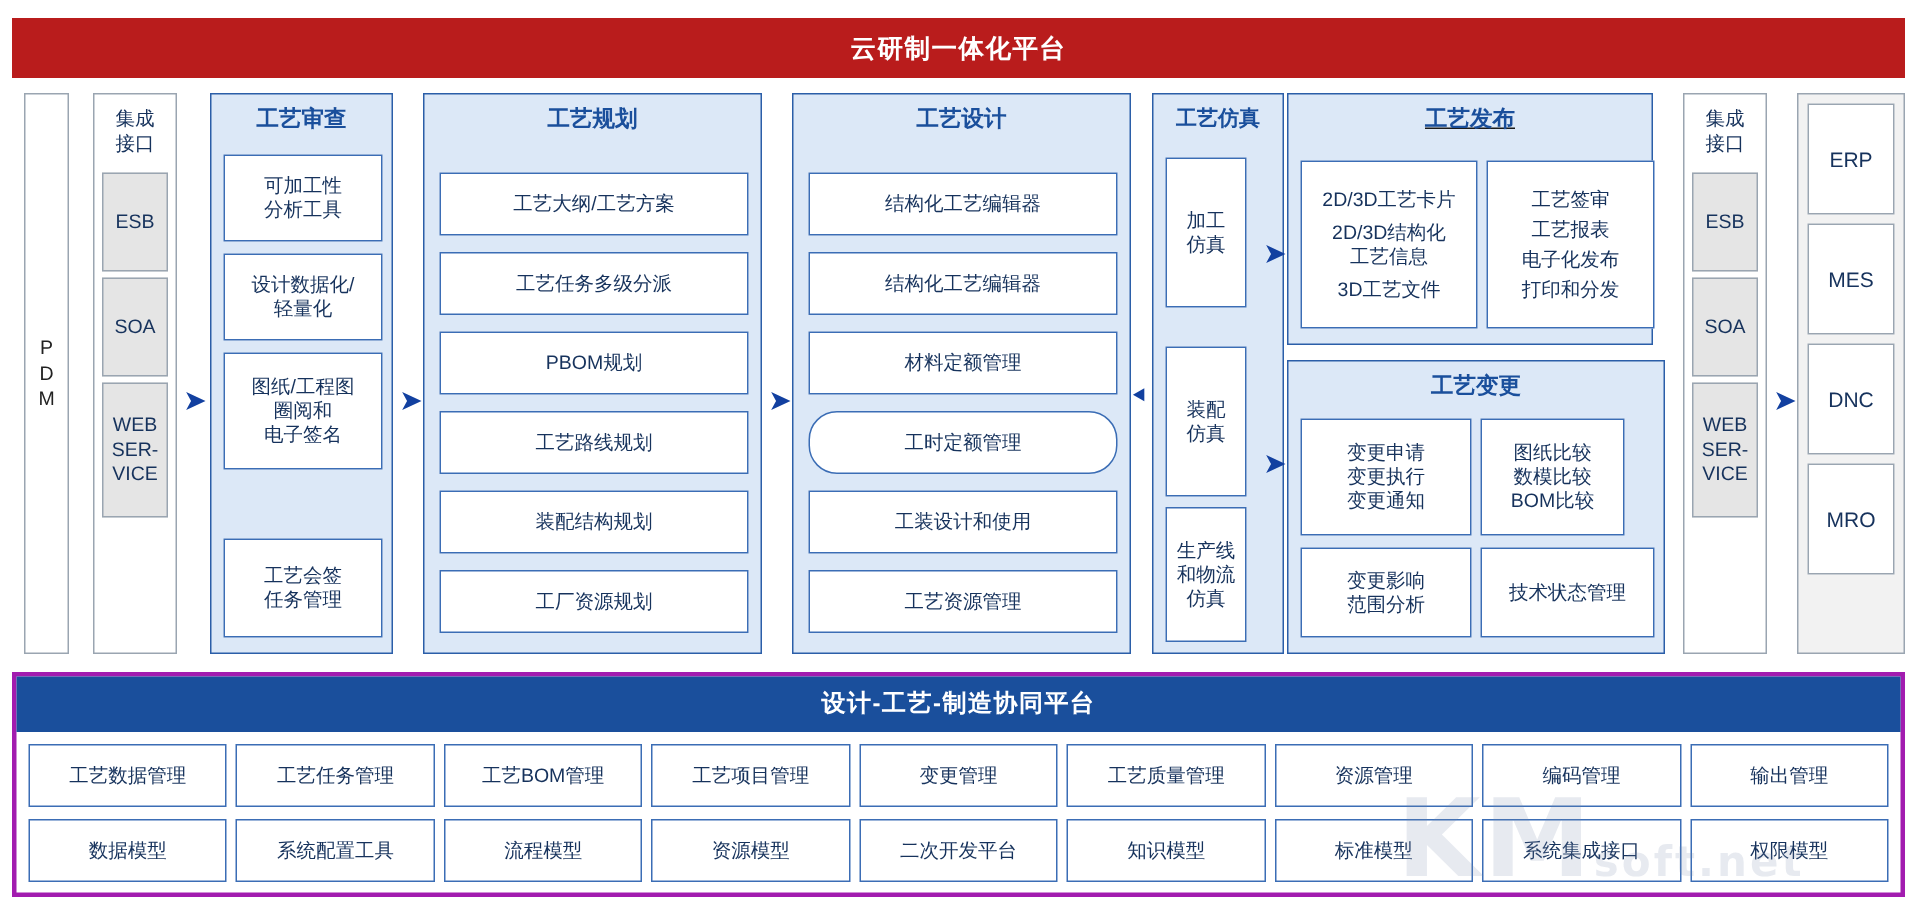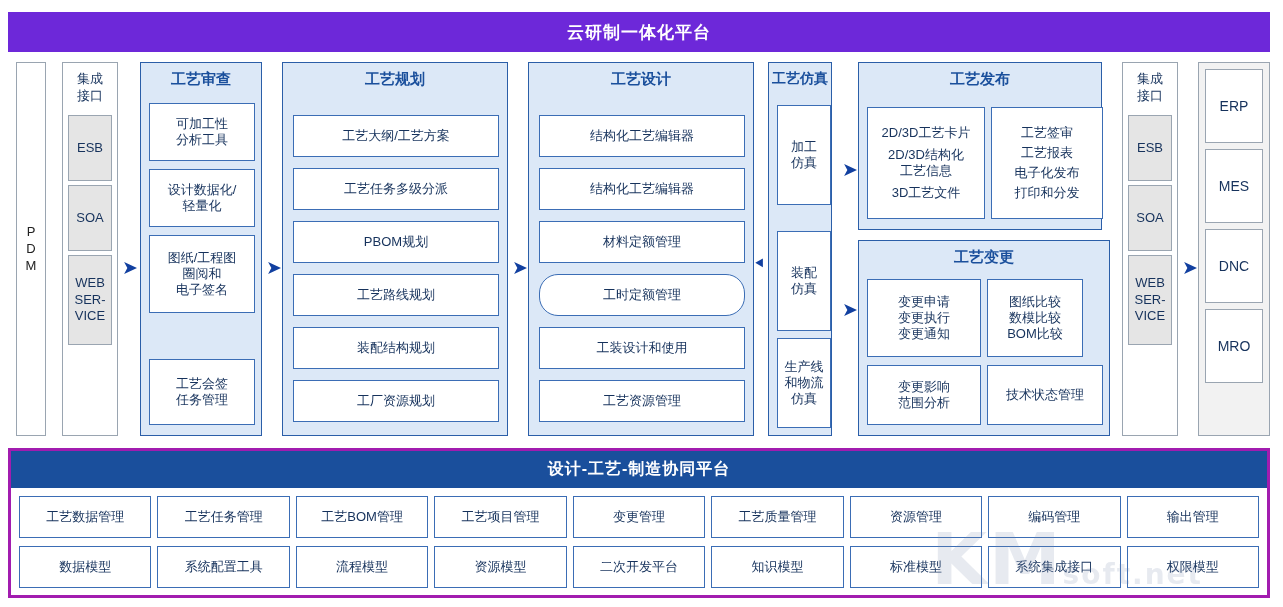--- a/index.html
+++ b/index.html
@@ -9,21 +9,21 @@
     font-family:"Liberation Sans","DejaVu Sans",sans-serif;
     color:#1a1a1a;
     position:relative;
     overflow:hidden;
   }
   .stage{position:relative;width:1283px;height:607px;}
 
   
   .banner{
     position:absolute;left:8px;top:12px;width:1262px;height:40px;
-    background:#6d28d9;color:#fff;
+    background:#b91c1c;color:#fff;
     display:flex;align-items:center;justify-content:center;
     font-size:17px;font-weight:bold;letter-spacing:1px;
   }
 
   
   .panel{
     position:absolute;
     border:1px solid #2b5ea8;
     background:#dce8f7;
     box-sizing:border-box;
@@ -166,35 +166,35 @@
     <div class="cell" style="position:absolute;left:10px;top:52px;width:206px;height:42px;">结构化工艺编辑器</div>
     <div class="cell" style="position:absolute;left:10px;top:105px;width:206px;height:42px;">结构化工艺编辑器</div>
     <div class="cell" style="position:absolute;left:10px;top:158px;width:206px;height:42px;">材料定额管理</div>
     <div class="cell" style="position:absolute;left:10px;top:211px;width:206px;height:42px;border-radius:19px;">工时定额管理</div>
     <div class="cell" style="position:absolute;left:10px;top:264px;width:206px;height:42px;">工装设计和使用</div>
     <div class="cell" style="position:absolute;left:10px;top:317px;width:206px;height:42px;">工艺资源管理</div>
   </div>
 
   <div class="arrow" style="left:753px;top:256px;font-size:16px;">⯇⯈</div>
 
-  <div class="panel" style="left:768px;top:62px;width:64px;height:374px;">
+  <div class="panel" style="left:768px;top:62px;width:88px;height:374px;">
     <div class="panel-title" style="font-size:14px;">工艺仿真</div>
     <div class="cell" style="position:absolute;left:8px;top:42px;width:54px;height:100px;white-space:pre-line;">加工
 仿真</div>
     <div class="cell" style="position:absolute;left:8px;top:168px;width:54px;height:100px;white-space:pre-line;">装配
 仿真</div>
     <div class="cell" style="position:absolute;left:8px;top:275px;width:54px;height:90px;white-space:pre-line;">生产线
 和物流
 仿真</div>
   </div>
 
   <div class="arrow" style="left:842px;top:160px;">➤</div>
   <div class="arrow" style="left:842px;top:300px;">➤</div>
 
-  <div class="panel" style="left:858px;top:62px;width:244px;height:168px;">
+  <div class="panel" style="left:858px;top:62px;width:244px;height:168px;text-decoration:underline;">
     <div class="panel-title">工艺发布</div>
     <div class="cell" style="position:absolute;left:8px;top:44px;width:118px;height:112px;flex-direction:column;white-space:pre-line;padding:2px;">
       <div style="margin:3px 0;">2D/3D工艺卡片</div>
       <div style="margin:3px 0;white-space:pre-line;">2D/3D结构化
 工艺信息</div>
       <div style="margin:3px 0;">3D工艺文件</div>
     </div>
     <div class="cell" style="position:absolute;left:132px;top:44px;width:112px;height:112px;flex-direction:column;padding:2px;">
       <div style="margin:2px 0;">工艺签审</div>
       <div style="margin:2px 0;">工艺报表</div>

